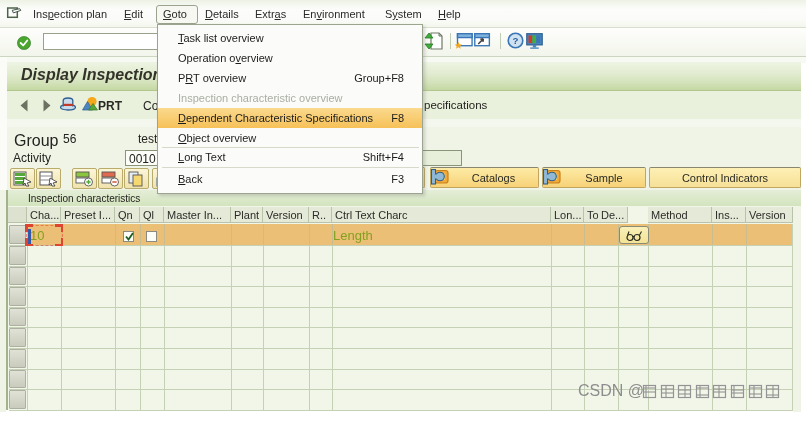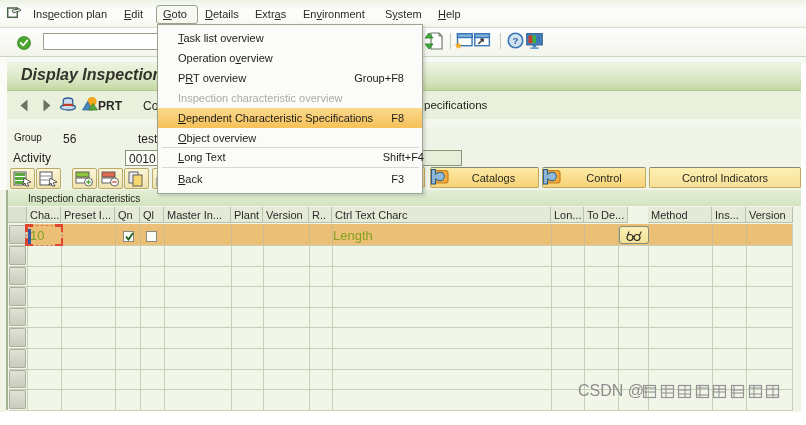--- a/index.html
+++ b/index.html
@@ -106,21 +106,21 @@
  <circle cx="10" cy="5.5" r="4.6" fill="#f5a81c"></circle>
  <path d="M0.5 14 L5.5 5.5 L10.5 14 Z" fill="#4a86c0" stroke="#2d5f92" stroke-width="0.7"></path>
  <path d="M6.5 14 L11 7.5 L15.5 14 Z" fill="#57a83a" stroke="#3a7a28" stroke-width="0.7"></path>
 </svg>
 <div class="lbl" style="left:98px;top:99px;font-weight:bold;font-size:12px;color:#2a2a24">PRT</div>
 <div class="lbl" style="left:143px;top:99px;font-size:12px">Co</div>
 <div class="lbl" style="left:424px;top:99px;font-size:11.5px">pecifications</div>
 
 <div class="abs" id="stripB"></div>
 <div class="abs" id="formarea"></div>
-<div class="lbl" style="left:14px;top:132px;font-size:10px">Group</div>
+<div class="lbl" style="left:14px;top:132px;font-size:16px">Group</div>
 <div class="lbl" style="left:63px;top:132px;font-size:12px">56</div>
 <div class="lbl" style="left:138px;top:132px;font-size:12px">test</div>
 <div class="lbl" style="left:13px;top:151px;font-size:12px">Activity</div>
 <div class="abs" style="left:125px;top:150px;width:64px;height:16px;background:#fdfdf8;border:1px solid #8a9478;box-sizing:border-box;font-size:12px;color:#23231f;padding:1px 0 0 3px">0010</div>
 <div class="abs" style="left:191px;top:150px;width:271px;height:16px;background:#e7efdb;border:1px solid #8a9478;box-sizing:border-box"></div>
 
 <div class="abs" id="btnrow"></div>
 <div class="toolbtn" style="left:10px"></div>
 <div class="toolbtn" style="left:36px"></div>
 <div class="toolbtn" style="left:72px"></div>
@@ -155,21 +155,21 @@
 <svg class="abs icon" style="left:127px;top:171px" width="19" height="16" viewBox="0 0 19 16">
  <rect x="2" y="1" width="9" height="11" fill="#e8edf5" stroke="#555" stroke-width="0.9"></rect>
  <rect x="6" y="4" width="9" height="11" fill="#f5d870" stroke="#555" stroke-width="0.9"></rect>
 </svg>
 <svg class="abs icon" style="left:155px;top:170px" width="18" height="17" viewBox="0 0 18 17">
  <path d="M5 8 L5 5 Q5 2 9 2 Q13 2 13 5 L13 8" fill="none" stroke="#888" stroke-width="1.8"></path>
  <rect x="2" y="8" width="12" height="8" fill="#8fb0d0" stroke="#4a6a8a" stroke-width="1"></rect>
 </svg>
 <div class="ybtn" style="left:352px;width:73px"></div>
 <div class="ybtn" style="left:430px;width:109px;text-indent:18px">Catalogs</div>
-<div class="ybtn" style="left:542px;width:104px;text-indent:20px">Control</div>
+<div class="ybtn" style="left:542px;width:104px;text-indent:20px">Sample</div>
 <div class="ybtn" style="left:649px;width:152px;background:linear-gradient(#fdf0b4,#f7e098)">Control Indicators</div>
 <svg class="abs icon" style="left:429px;top:166px" width="22" height="20" viewBox="0 0 22 20">
  <rect x="6" y="4.5" width="13" height="12.5" rx="2.5" fill="#f3a93a" stroke="#c8821a" stroke-width="1.2"></rect>
  <rect x="9.5" y="7.5" width="6.5" height="6.5" fill="#fccf62"></rect>
  <rect x="2.5" y="3.5" width="4" height="14.5" fill="#90b9d6" stroke="#2d5f8a" stroke-width="1.1"></rect>
  <circle cx="11" cy="10.5" r="4.3" fill="#90b9d6" stroke="#2d5f8a" stroke-width="1.1"></circle>
  <rect x="6" y="8.5" width="3.5" height="4" fill="#90b9d6"></rect>
 </svg>
 <svg class="abs icon" style="left:541px;top:166px" width="22" height="20" viewBox="0 0 22 20">
  <rect x="6" y="4.5" width="13" height="12.5" rx="2.5" fill="#f3a93a" stroke="#c8821a" stroke-width="1.2"></rect>
@@ -283,21 +283,21 @@
 <div class="mtext" style="left:178px;top:32px;color:#1c1c1a"><u>T</u>ask list overview</div>
 <div class="mtext" style="left:178px;top:52px;color:#1c1c1a">Operation o<u>v</u>erview</div>
 <div class="mtext" style="left:178px;top:72px;color:#1c1c1a">P<u>R</u>T overview</div>
 <div class="msc" style="left:334px;top:72px;width:70px;text-align:right">Group+F8</div>
 <div class="mtext" style="left:178px;top:92px;color:#a9ada2">Inspection characteristic overview</div>
 <div class="abs" style="left:158px;top:108px;width:264px;height:20px;background:linear-gradient(#fbd98e,#f6c158);z-index:44"></div>
 <div class="mtext" style="left:178px;top:112px;color:#1c1c1a"><u>D</u>ependent Characteristic Specifications</div>
 <div class="msc" style="left:334px;top:112px;width:70px;text-align:right">F8</div>
 <div class="mtext" style="left:178px;top:132px;color:#1c1c1a"><u>O</u>bject overview</div>
 <div class="mtext" style="left:178px;top:151px;color:#1c1c1a"><u>L</u>ong Text</div>
-<div class="msc" style="left:354px;top:151px;width:70px;text-align:right">Shift+F4</div>
+<div class="msc" style="left:334px;top:151px;width:70px;text-align:right">Shift+F4</div>
 <div class="mtext" style="left:178px;top:173px;color:#1c1c1a"><u>B</u>ack</div>
 <div class="msc" style="left:334px;top:173px;width:70px;text-align:right">F3</div>
 <div class="abs" style="left:162px;top:147px;width:257px;height:1px;background:#d5dacb;z-index:45"></div>
 <div class="abs" style="left:162px;top:167px;width:257px;height:1px;background:#d5dacb;z-index:45"></div>
 
 <div class="abs" style="left:578px;top:382px;font-size:16px;color:#8d8d8d;z-index:3">CSDN @</div>
 <svg class="abs" style="left:642px;top:384px;z-index:3" width="15" height="15" viewBox="0 0 15 15">
 <rect x="1.5" y="1.5" width="12" height="12" fill="none" stroke="#949494" stroke-width="1.2"></rect>
 <line x1="1.5" y1="4" x2="13.5" y2="4" stroke="#949494" stroke-width="1.1"></line>
 <line x1="4" y1="1.5" x2="4" y2="13.5" stroke="#949494" stroke-width="1.1"></line>

